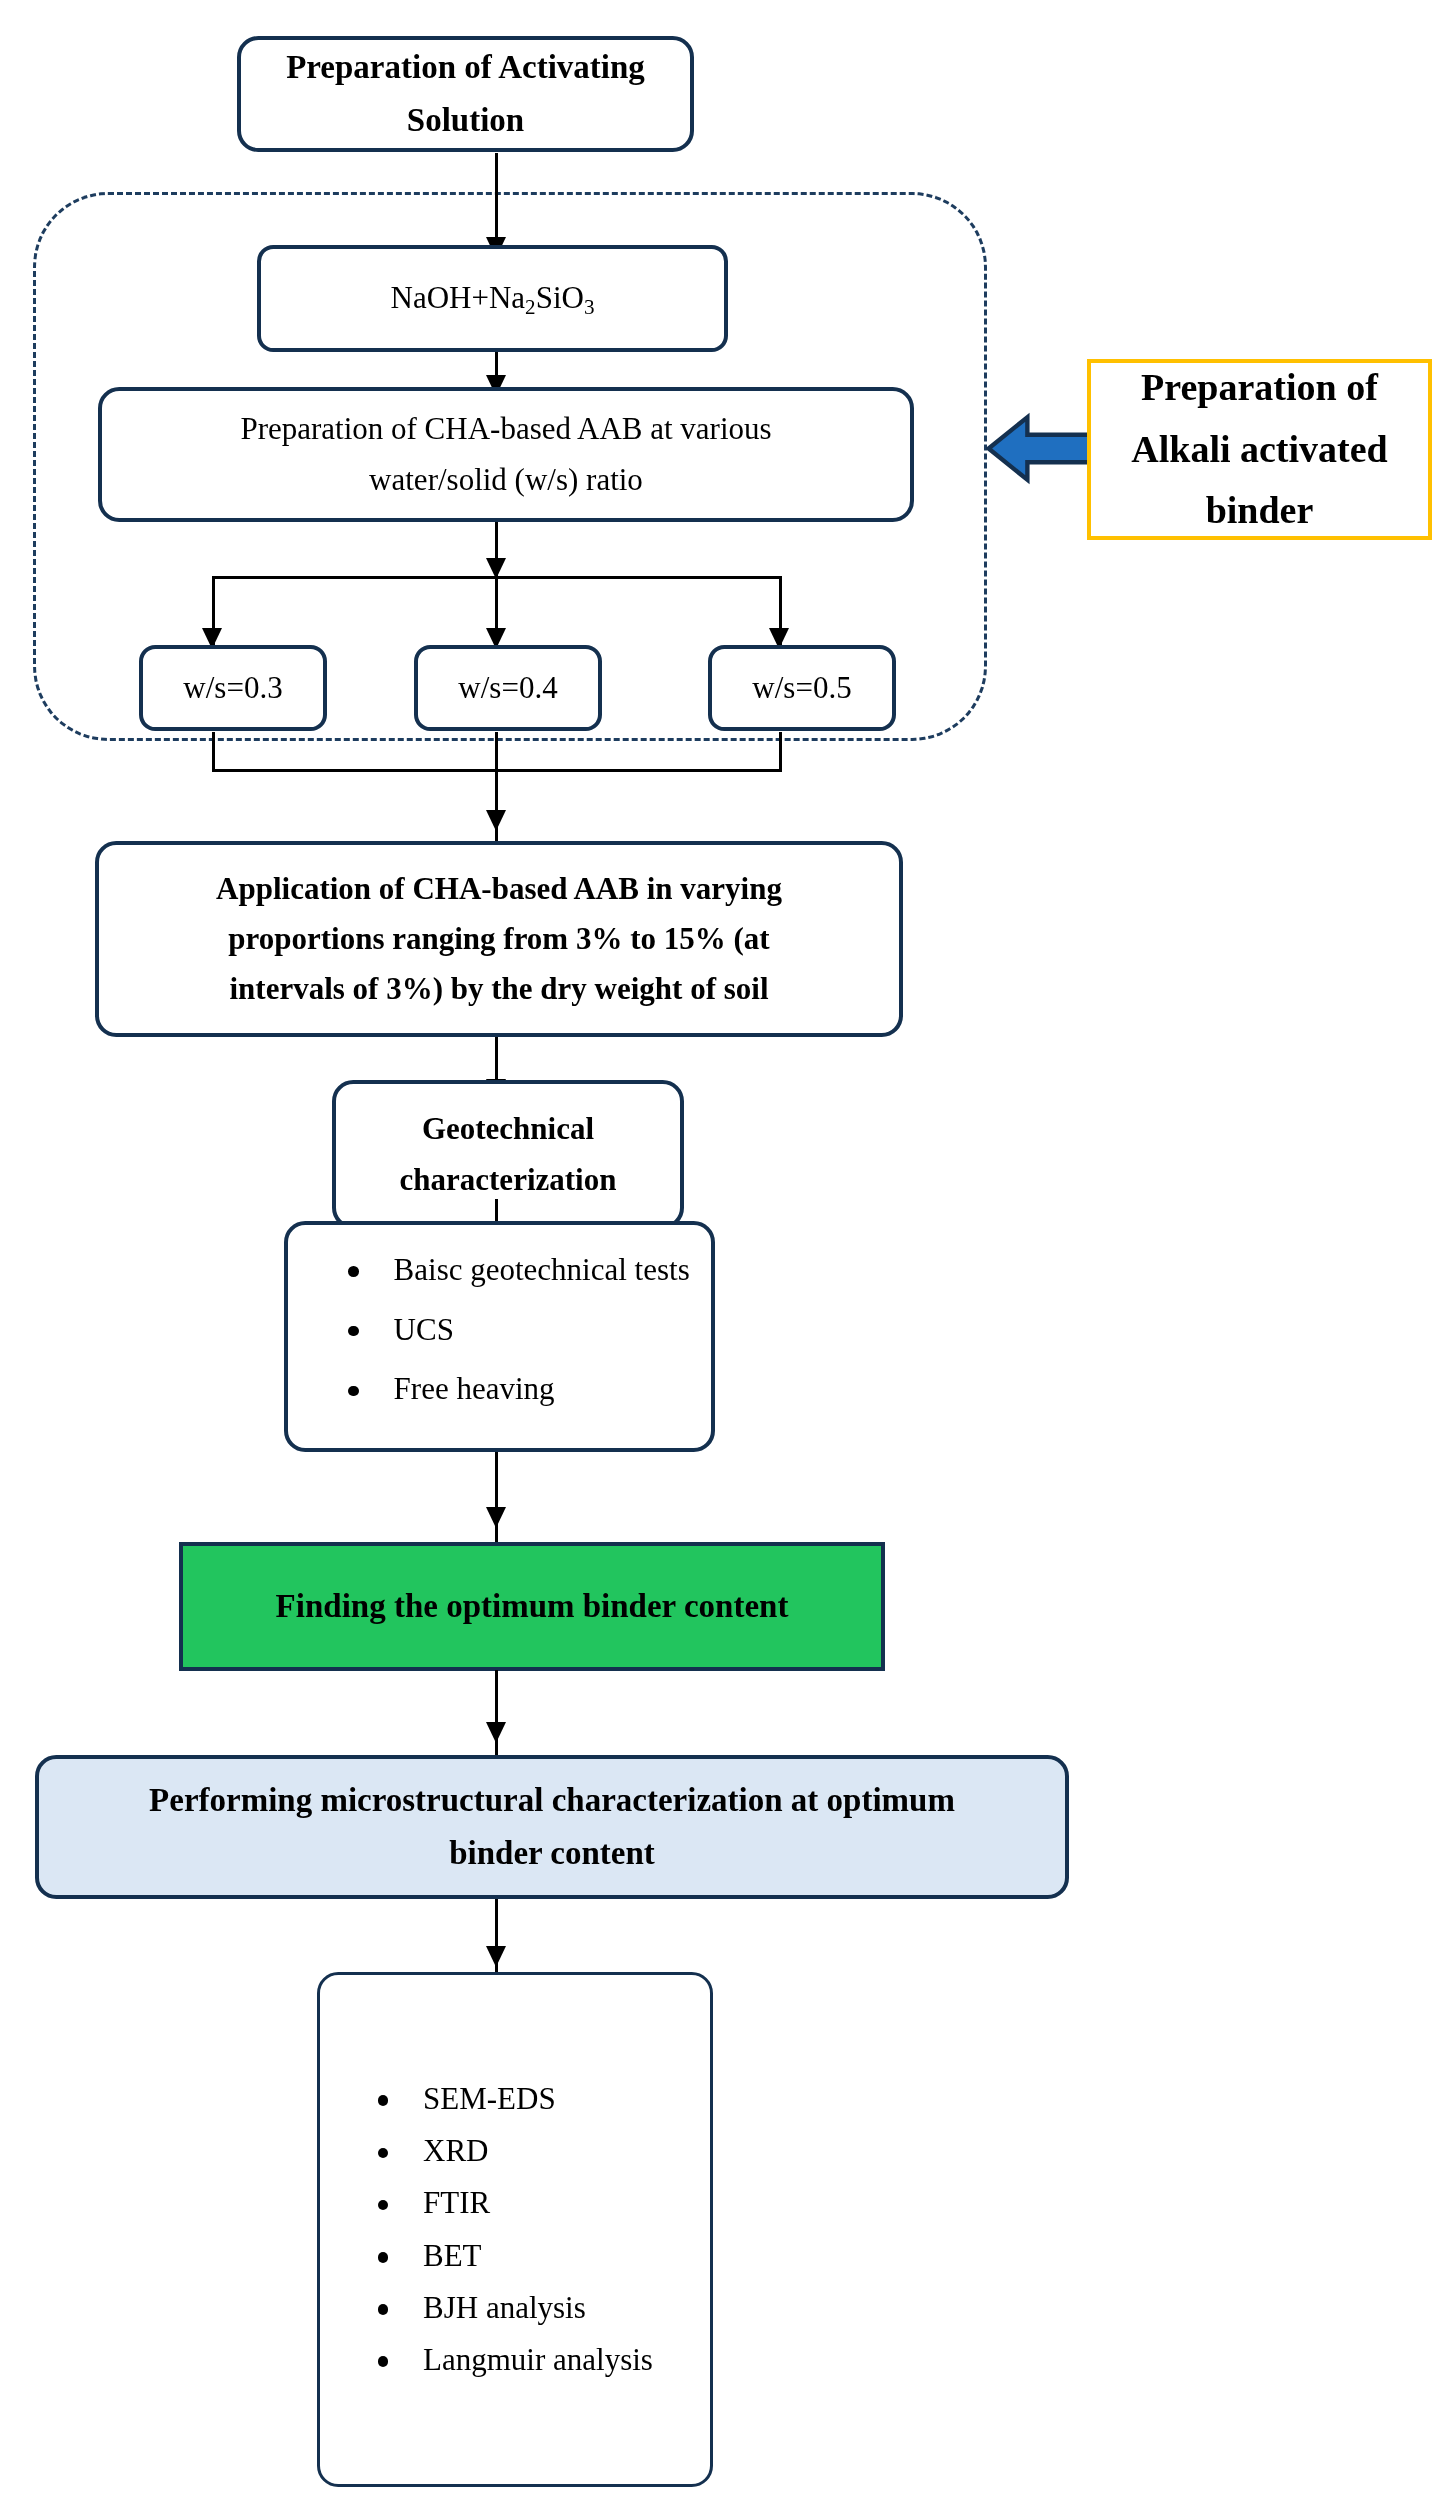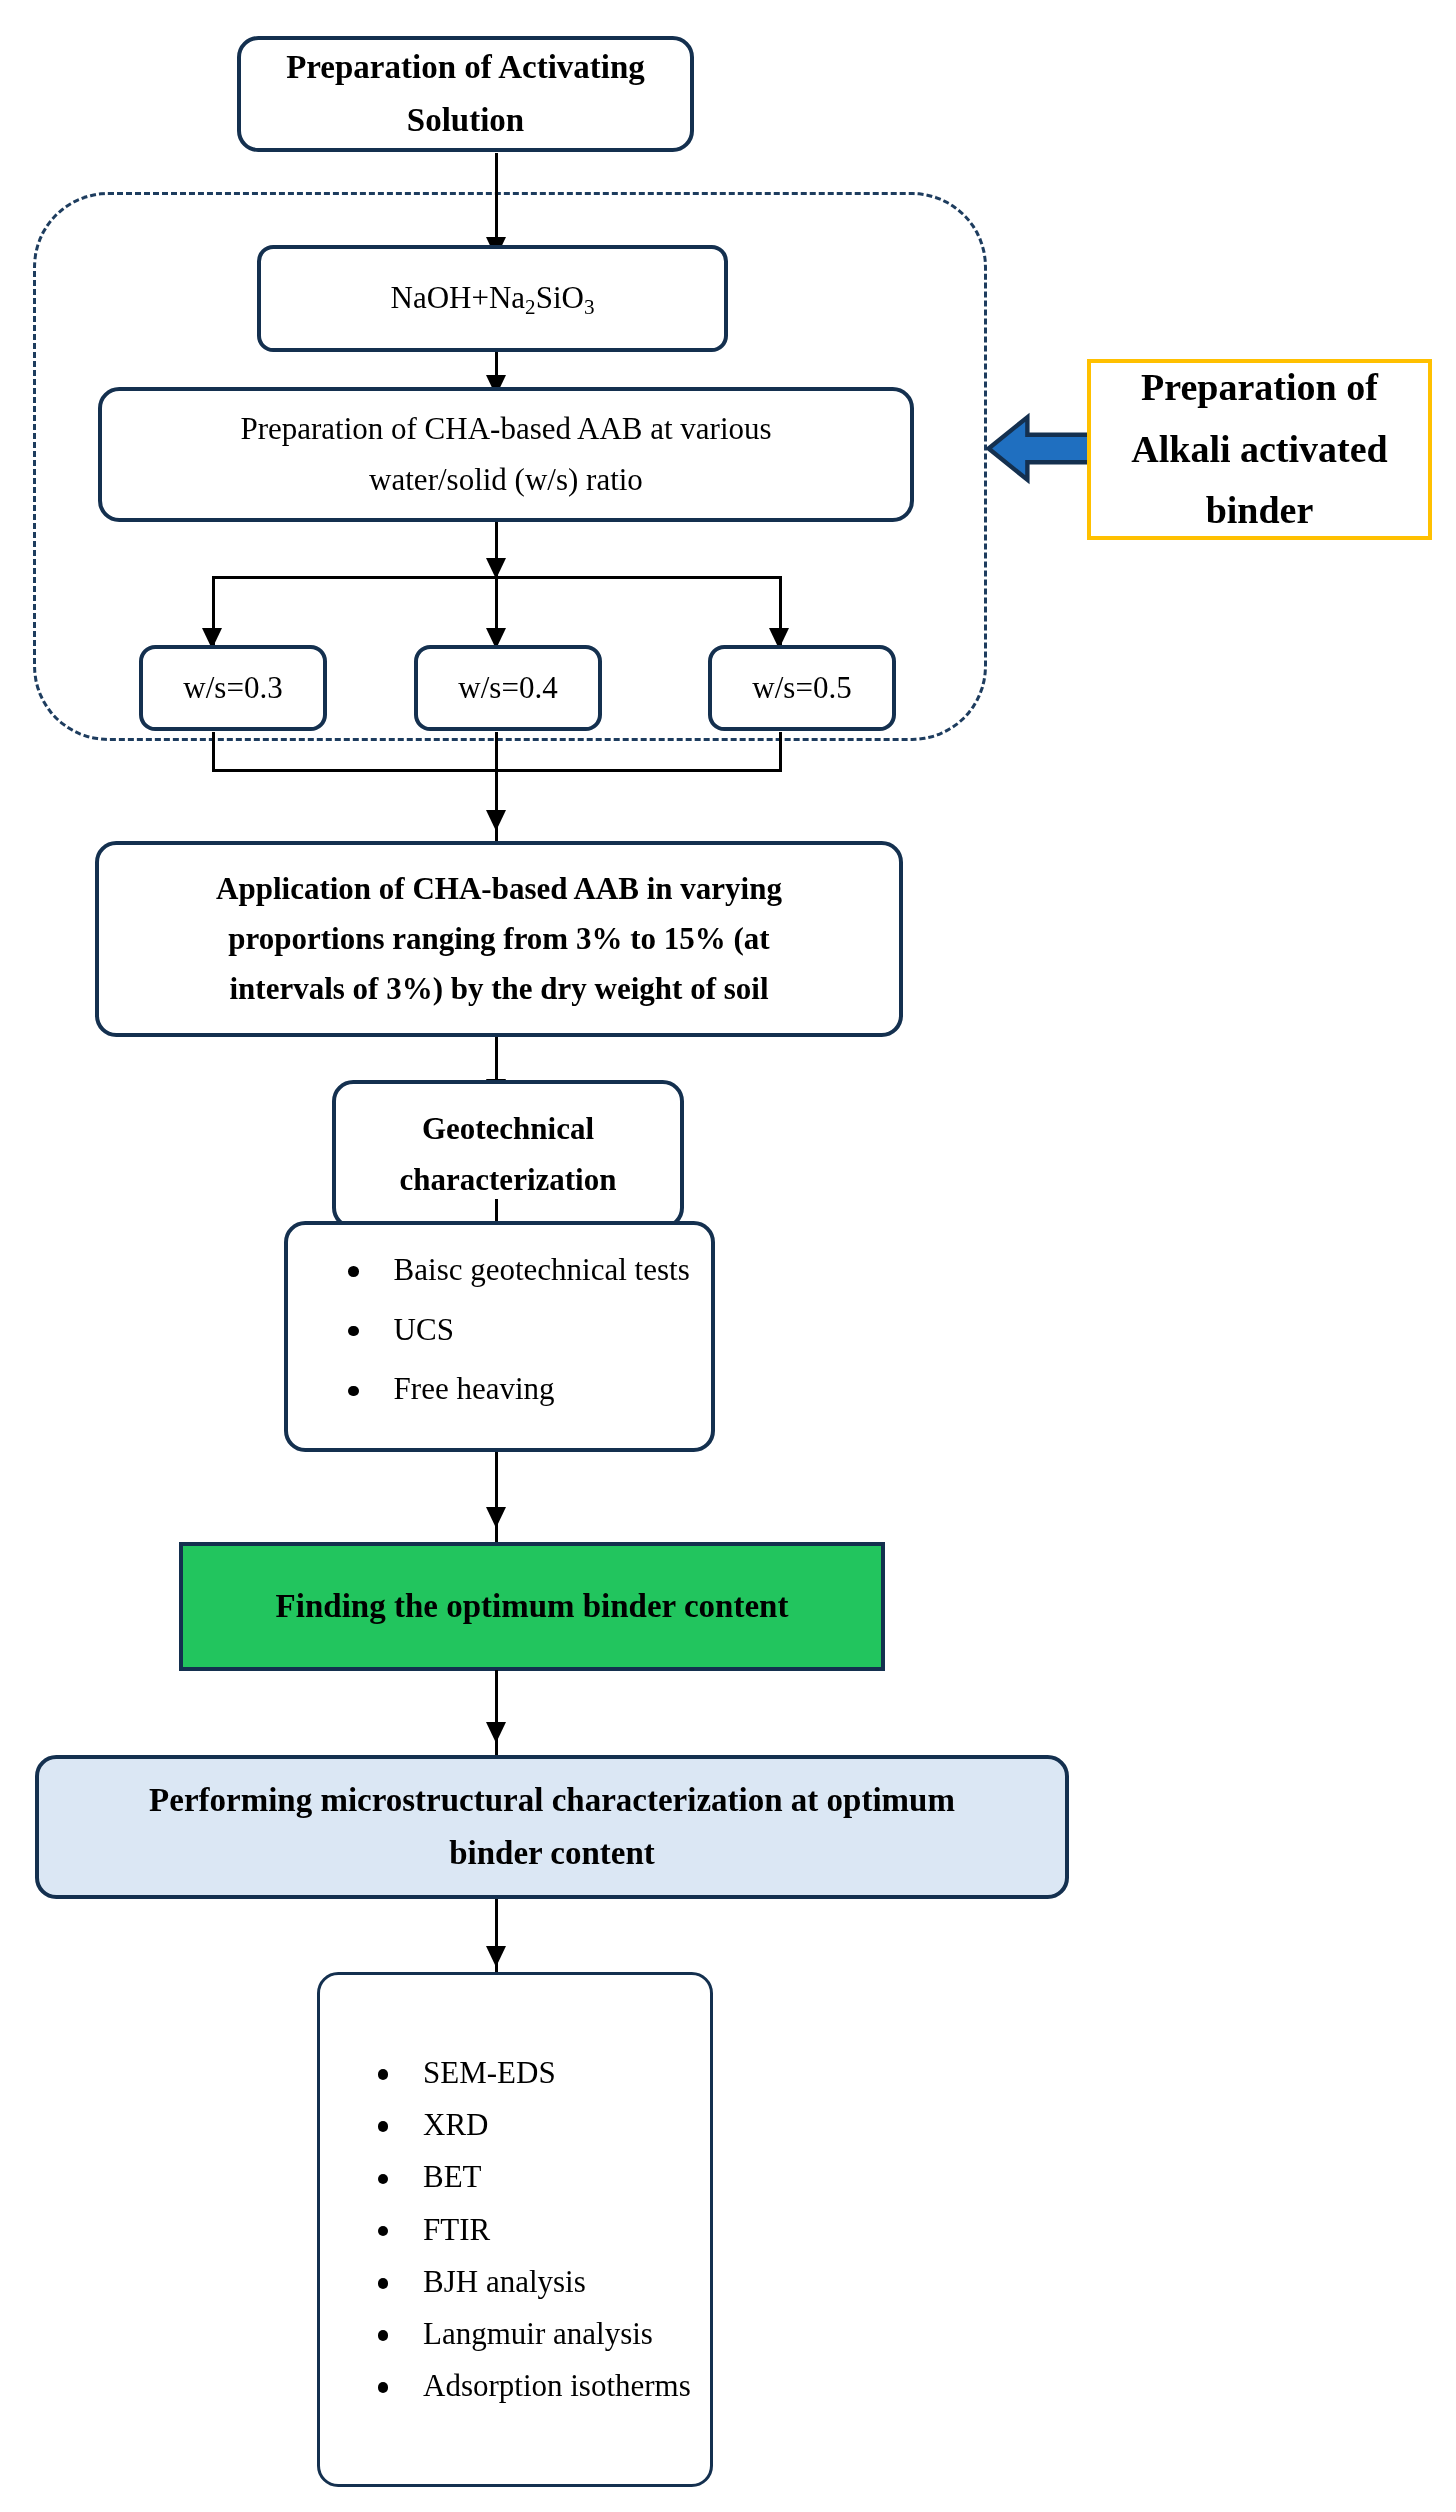--- a/index.html
+++ b/index.html
@@ -229,22 +229,21 @@
     </span>
   </div>
 
   <div class="vline" style="left:495px;top:1899px;height:88px;"></div>
   <div class="arrowhead" style="left:486px;top:1946px;"></div>
 
   <div class="node fs-50" style="left:317px;top:1972px;width:396px;height:515px;justify-content:flex-start;padding:33px 10px;border-width:3.8px;">
     <ul class="bullets">
       <li>SEM-EDS</li>
       <li>XRD</li>
+      <li>FTIR</li>
       <li>BET</li>
-      <li>FTIR</li>
       <li>BJH analysis</li>
       <li>Langmuir analysis</li>
-      <li>Adsorption isotherms</li>
     </ul>
   </div>
 
 </div>
 
 
 </body></html>

